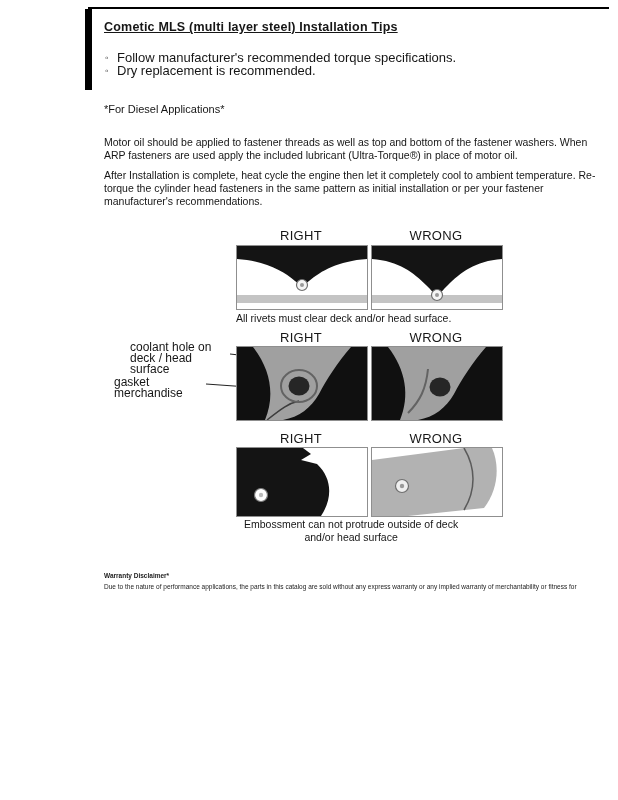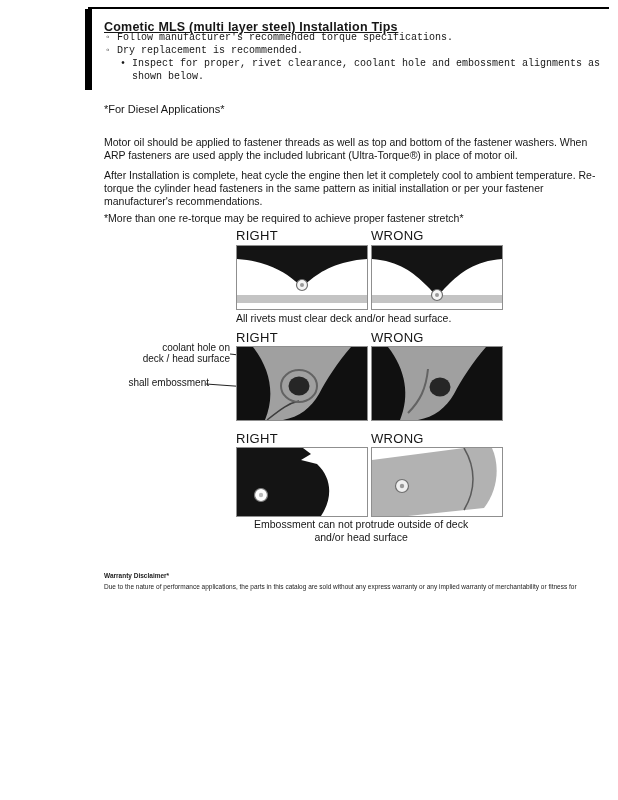--- a/index.html
+++ b/index.html
@@ -6,60 +6,58 @@
   .page{
     position:relative;width:618px;height:592px;background:#ffffff;
     font-family:"Liberation Sans",sans-serif;color:#161616;overflow:hidden;border-radius:10px;
   }
   .top-rule{position:absolute;left:88px;top:7px;width:521px;height:2px;background:#000;}
   .left-bar{position:absolute;left:85px;top:9px;width:7px;height:81px;background:#000;}
   .title{
     position:absolute;left:104px;top:20px;margin:0;
     font-size:12.5px;font-weight:700;text-decoration:underline;letter-spacing:.2px;
   }
-  .tips{position:absolute;left:104px;top:32px;width:500px;font-size:10px;line-height:12.9px;font-family:Liberation Mono, monospace;}
+  .tips{position:absolute;left:104px;top:52px;width:500px;font-size:13px;line-height:12.9px;}
   .tip{position:relative;padding-left:13px;}
   .tip::before{content:"◦";position:absolute;left:1px;top:0;font-size:10px;}
   .subtip{position:relative;padding-left:28px;}
   .subtip::before{content:"•";position:absolute;left:16px;top:0;font-size:10px;}
   .diesel-heading{position:absolute;left:104px;top:103px;font-size:11px;font-weight:400;}
   .para{position:absolute;left:104px;width:494px;font-size:10.5px;line-height:13px;}
   .note{position:absolute;left:104px;top:212px;font-size:10.5px;}
-  .dlabel{position:absolute;width:130px;font-size:13px;letter-spacing:.3px;}
+  .dlabel{position:absolute;width:130px;text-align:center;font-size:13px;letter-spacing:.3px;}
   .panel{position:absolute;border:1px solid #8f8f8f;background:#fff;}
   .panel svg{display:block;width:100%;height:100%;}
   .caption{position:absolute;font-size:10.5px;line-height:12.5px;text-align:center;}
   .pre{white-space:pre-line;}
-  .ann{position:absolute;font-size:10px;line-height:11px;white-space:pre-line;text-align:right;}
+  .ann{position:absolute;font-size:12px;line-height:11px;white-space:pre-line;text-align:left;}
   .ann-lines{position:absolute;left:200px;top:345px;width:115px;height:50px;}
   .warranty{position:absolute;left:104px;top:572px;width:473px;font-size:6.5px;line-height:7.3px;color:#1c1c1c;}
   .warranty .wh{font-weight:700;margin-bottom:4px;}
   .warranty p{margin:0 0 4.5px 0;white-space:pre-line;}
   .footer{position:absolute;left:530px;top:757px;width:100px;text-align:center;font-size:10.5px;}
 </style>
 </head>
 <body>
 
 <div class="page">
 
   <div class="top-rule"></div>
   <div class="left-bar"></div>
 
   <h1 class="title">Cometic MLS (multi layer steel) Installation Tips</h1>
 
   <div class="tips">
     <div class="tip">Follow manufacturer's recommended torque specifications.</div>
     <div class="tip">Dry replacement is recommended.</div>
-    <div class="subtip">Inspect for proper, rivet clearance, coolant hole and embossment alignments as shown below.</div>
   </div>
 
   <div class="diesel-heading">*For Diesel Applications*</div>
   <div class="para" style="top:169px">After Installation is complete, heat cycle the engine then let it completely cool to ambient temperature. Re-torque the cylinder head fasteners in the same pattern as initial installation or per your fastener manufacturer's recommendations.</div>
   <div class="para" style="top:136px">Motor oil should be applied to fastener threads as well as top and bottom of the fastener washers. When ARP fasteners are used apply the included lubricant (Ultra-Torque®) in place of motor oil.</div>
-  <div class="note">*More than one re-torque may be required to achieve proper fastener stretch*</div>
 
   <div class="dlabel" style="left:236px;top:228px">RIGHT</div>
   <div class="dlabel" style="left:371px;top:228px">WRONG</div>
 
   <div class="panel" style="left:236px;top:245px;width:130px;height:63px">
     <svg viewBox="0 0 130 63" preserveAspectRatio="none">
       <rect width="130" height="63" fill="#ffffff"></rect>
       <rect y="49" width="130" height="8" fill="#c4c4c4"></rect>
       <path d="M0,0 H130 V13 C101,15 84,25 72,35 C68,38 66,40 65,42 C64,40 62,38 58,35 C46,25 29,15 0,13 Z" fill="#141414"></path>
       <circle cx="65" cy="39" r="5.5" fill="#f5f5f5" stroke="#6e6e6e" stroke-width="1.2"></circle>
@@ -75,21 +73,21 @@
       <circle cx="65" cy="49" r="2" fill="#9a9a9a"></circle>
     </svg>
   </div>
   <div class="caption" style="left:236px;top:312px">All rivets must clear deck and/or head surface.</div>
 
   <div class="dlabel" style="left:236px;top:330px">RIGHT</div>
   <div class="dlabel" style="left:371px;top:330px">WRONG</div>
 
   <div class="ann" style="left:130px;top:342px;width:100px">coolant hole on
 deck / head surface</div>
-  <div class="ann" style="left:114px;top:377px;width:95px">shall embossment</div>
+  <div class="ann" style="left:114px;top:377px;width:95px">gasket merchandise</div>
   <svg class="ann-lines" viewBox="0 0 115 50">
     <line x1="30" y1="9" x2="110" y2="18" stroke="#222" stroke-width="1"></line>
     <line x1="6" y1="39" x2="76" y2="44" stroke="#222" stroke-width="1"></line>
   </svg>
 
   <div class="panel" style="left:236px;top:346px;width:130px;height:73px">
     <svg viewBox="0 0 130 73" preserveAspectRatio="none">
       <rect width="130" height="73" fill="#101010"></rect>
       <path d="M16,0 H114 C100,16 90,32 82,47 C74,61 62,70 46,73 H28 C38,49 34,23 16,0 Z" fill="#a0a0a0"></path>
       <path d="M30,73 C44,62 52,56 62,54" fill="none" stroke="#3c3c3c" stroke-width="1.5"></path>
@@ -119,21 +117,21 @@
   </div>
   <div class="panel" style="left:371px;top:447px;width:130px;height:68px">
     <svg viewBox="0 0 130 68" preserveAspectRatio="none">
       <rect width="130" height="68" fill="#ffffff"></rect>
       <path d="M0,12 L92,0 H120 C128,18 126,42 112,60 L36,68 H0 Z" fill="#b2b2b2"></path>
       <path d="M92,0 C104,20 104,42 92,62" fill="none" stroke="#5a5a5a" stroke-width="1.5"></path>
       <circle cx="30" cy="38" r="6.5" fill="#efefef" stroke="#6e6e6e" stroke-width="1.2"></circle>
       <circle cx="30" cy="38" r="2.2" fill="#9a9a9a"></circle>
     </svg>
   </div>
-  <div class="caption pre" style="left:254px;top:518px">Embossment can not protrude outside of deck
+  <div class="caption pre" style="left:244px;top:518px">Embossment can not protrude outside of deck
 and/or head surface</div>
 
   <div class="warranty">
     <div class="wh">Warranty Disclaimer*</div>
     <p>Due to the nature of performance applications, the parts in this catalog are sold without any express warranty or any implied warranty of merchantability or fitness for a particular purpose.  Cometic Gasket Inc., shall not, under any circumstances, be liable for any special, incidental or consequential damages, including, person, party or property, but not limited to, damage, or loss of property or equipment, loss of profits or revenue, cost of purchased or replacement goods, or claims of customers of the purchase, which may arise and/or result from sale, installation or use of these parts.  Installation of these parts could adversely affect the motor manufacturers warranty coverage.</p>
     <p>VENUE-The agreed upon venue, in the event of dispute whatsoever between the parties, whether instituted by either party, including, but not limited to, contract terms, payment terms, delivery, type, defects, sufficiency of product, shall be the Court of Common Pleas, Lake County, Ohio or the Painesville Municipal Court, Lake County, Ohio, depending on the amount in controversy.
 This agreement shall be governed by and construed under the laws of the State of Ohio.</p>
     <p>All prices and terms are subject to change without notice.</p>
     <p>Terms COD- Secured with a completed dealer/jobber application on File, COD-Company check with a current credit card number on file.  Open accounts may be established by well rated firms.  A credit application is available upon request.  Open accounts are due payable Net 30 days from date of invoice.  No statement will be sent.  If an account becomes 60 or more days past due, it is subject to being placed on credit hold.  No orders will be shipped or new orders accepted until past due balance is paid.  If an account becomes 90 or more days past due, it is subject to being placed for collections.  All costs of collection are the responsibility of the customer, including attorney fees, court costs, and other expenses of litigation.</p>
     <p>Returns- Authorized (RGA) must be obtained in advance on all returns.  A packing slip or invoice number must accompany the merchandise.  No returns after 30 days from invoice date.  All returns are subject to a 25% restocking charge.  All custom designed and custom manufactured gaskets are non-returnable.</p>

